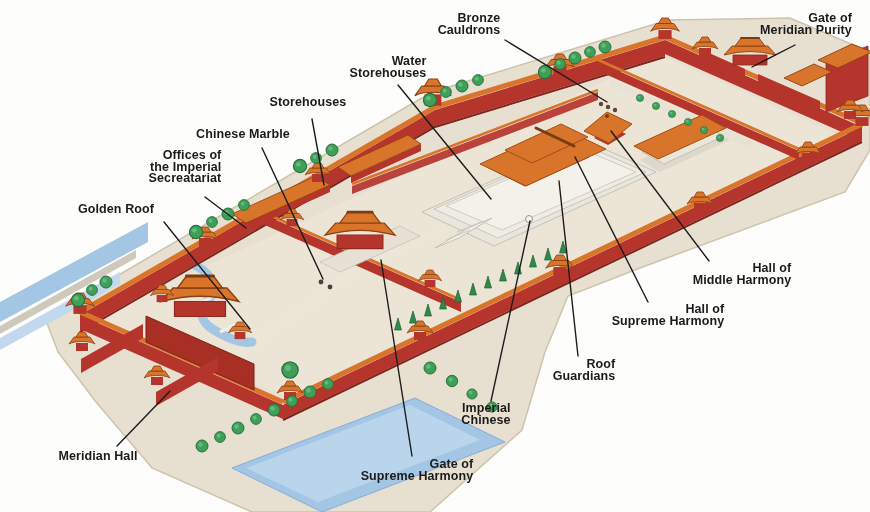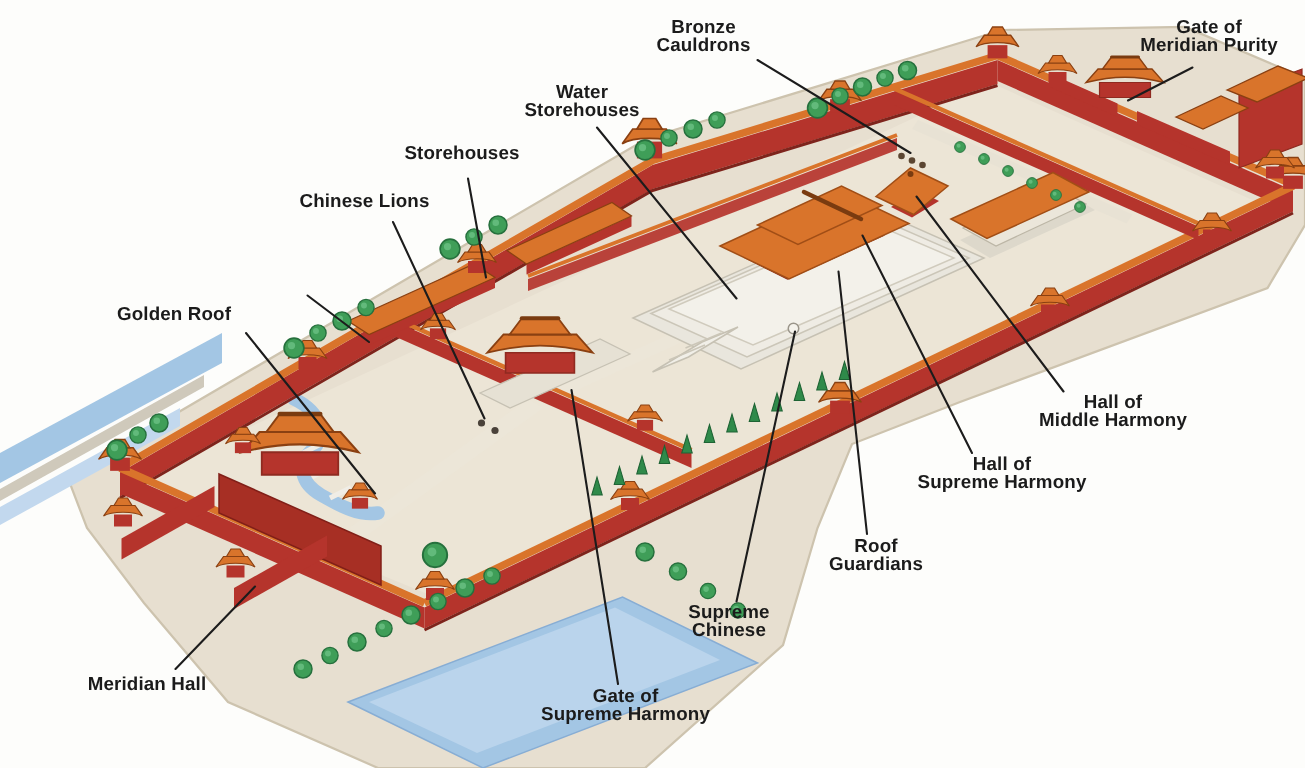--- a/index.html
+++ b/index.html
@@ -4,21 +4,21 @@
 <style>
   html,body{margin:0;padding:0;background:#ffffff;}
   .stage{
     position:relative;width:870px;height:512px;overflow:hidden;
     background:var(--bg-color,#fdfdfb);
     font-family:"Liberation Sans",sans-serif;
   }
   .stage svg{position:absolute;left:0;top:0;}
   .lbl{
     position:absolute;transform:translateX(-50%);
-    text-align:center;white-space:nowrap;
+    text-align:right;white-space:nowrap;
     font:700 12.5px/11.6px "Liberation Sans",sans-serif;
     letter-spacing:.1px;color:var(--label-text,#1b1b1b);
   }
 </style>
 </head>
 <body>
 
 <div class="stage">
 
 <svg width="870" height="512" viewBox="0 0 870 512">
@@ -272,39 +272,44 @@
   <div>Meridian Purity</div>
 </div>
 <div class="lbl" style="left:388px;top:56px">
   <div>Water</div>
   <div>Storehouses</div>
 </div>
 <div class="lbl" style="left:308px;top:97px">
   <div>Storehouses</div>
 </div>
 <div class="lbl" style="left:243px;top:129px">
-  <div>Chinese Lions</div>
+  <div>Chinese Marble</div>
+</div>
+<div class="lbl" style="left:185px;top:150px">
+  <div>Offices of</div>
+  <div>the Imperial</div>
+  <div>Secreatariat</div>
 </div>
 <div class="lbl" style="left:116px;top:204px">
   <div>Golden Roof</div>
 </div>
 <div class="lbl" style="left:742px;top:263px">
   <div>Hall of</div>
   <div>Middle Harmony</div>
 </div>
 <div class="lbl" style="left:668px;top:304px">
   <div>Hall of</div>
   <div>Supreme Harmony</div>
 </div>
 <div class="lbl" style="left:584px;top:359px">
   <div>Roof</div>
   <div>Guardians</div>
 </div>
 <div class="lbl" style="left:486px;top:403px">
-  <div>Supreme</div>
+  <div>Imperial</div>
   <div>Chinese</div>
 </div>
 <div class="lbl" style="left:417px;top:459px">
   <div>Gate of</div>
   <div>Supreme Harmony</div>
 </div>
 <div class="lbl" style="left:98px;top:451px">
   <div>Meridian Hall</div>
 </div>
 

